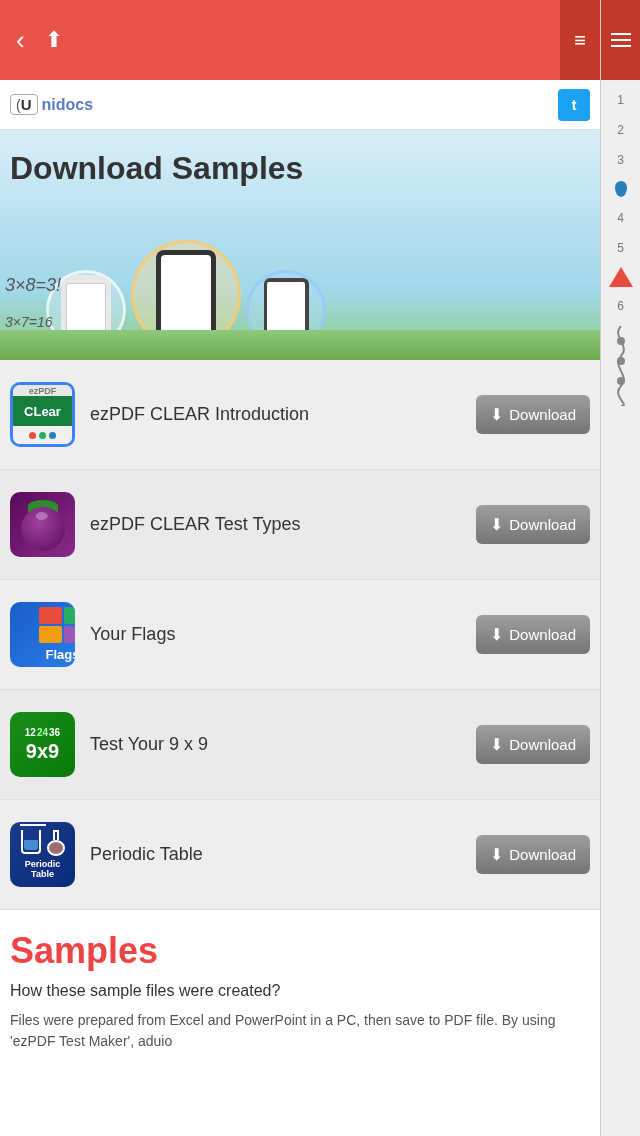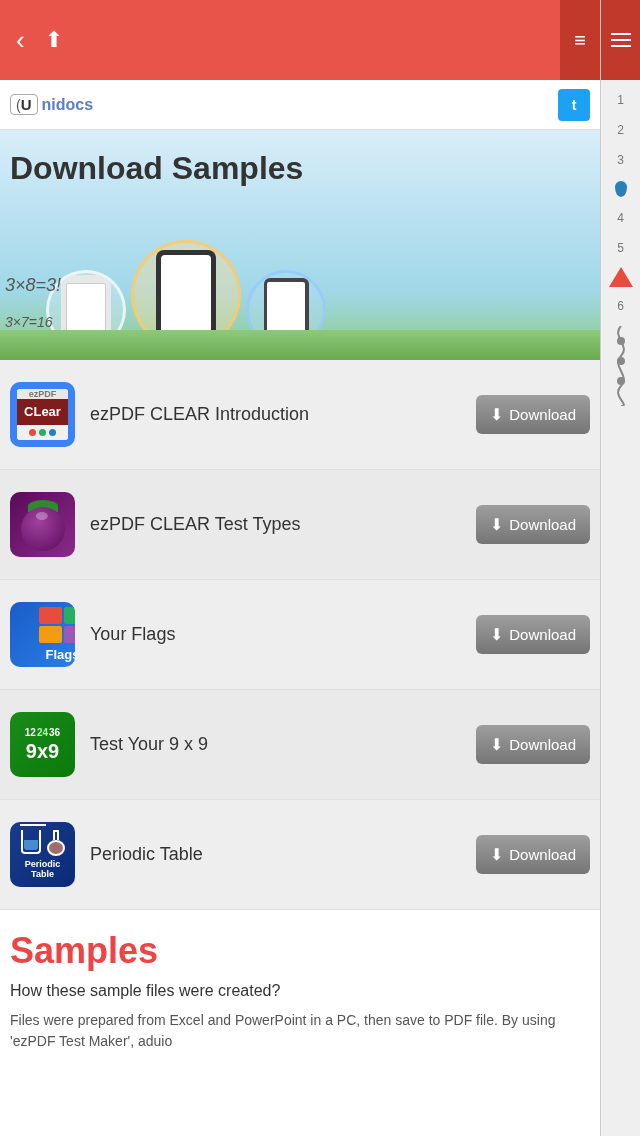--- a/index.html
+++ b/index.html
@@ -238,26 +238,26 @@
         </div>
       </div>
 
       <div style="position:absolute;bottom:0;left:0;right:0;height:30px;background:linear-gradient(180deg,#8dc97a,#6aaa50);"></div>
 
       <div style="position:absolute;bottom:30px;left:5px;font-size:14px;color:#555;font-style:italic;">3×7=16</div>
       <div style="position:absolute;bottom:64px;left:5px;font-size:18px;color:#555;font-style:italic;">3×8=3!</div>
     </div>
 
     <div class="sample-item">
-      <div class="item-icon" style="width:65px;height:65px;border-radius:10px;overflow:hidden;border:7px solid #3b82f6;flex-shrink:0;">
+      <div class="item-icon" style="width:65px;height:65px;border-radius:10px;overflow:hidden;border:3px solid #3b82f6;flex-shrink:0;">
         <div style="width:100%;height:100%;display:flex;flex-direction:column;">
           <div style="flex:1;background:#e8e8e8;display:flex;align-items:center;justify-content:center;position:relative;">
             <span style="font-size:9px;color:#777;font-weight:bold;">ezPDF</span>
           </div>
-          <div style="height:30px;background:#7f1d1d;display:flex;align-items:center;justify-content:center;">
+          <div style="height:30px;background:#15803d;display:flex;align-items:center;justify-content:center;">
             <span style="font-size:13px;font-weight:bold;color:white;">CLear</span>
           </div>
           <div style="height:18px;background:#f0f0f0;display:flex;align-items:center;justify-content:center;gap:3px;">
             <div style="width:7px;height:7px;border-radius:50%;background:#e74c3c;"></div>
             <div style="width:7px;height:7px;border-radius:50%;background:#27ae60;"></div>
             <div style="width:7px;height:7px;border-radius:50%;background:#2980b9;"></div>
           </div>
         </div>
       </div>
       <span class="item-label">ezPDF CLEAR Introduction</span>

